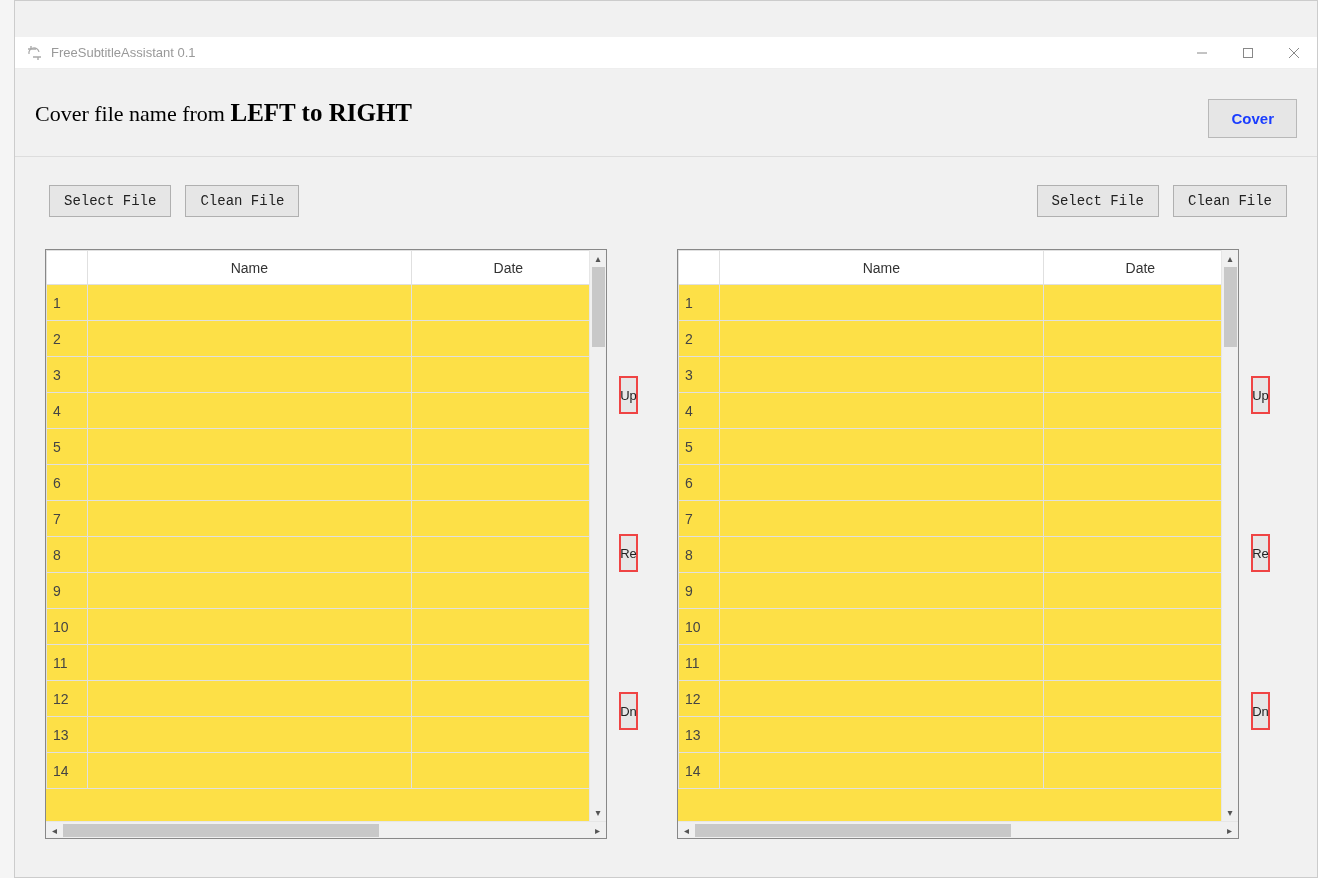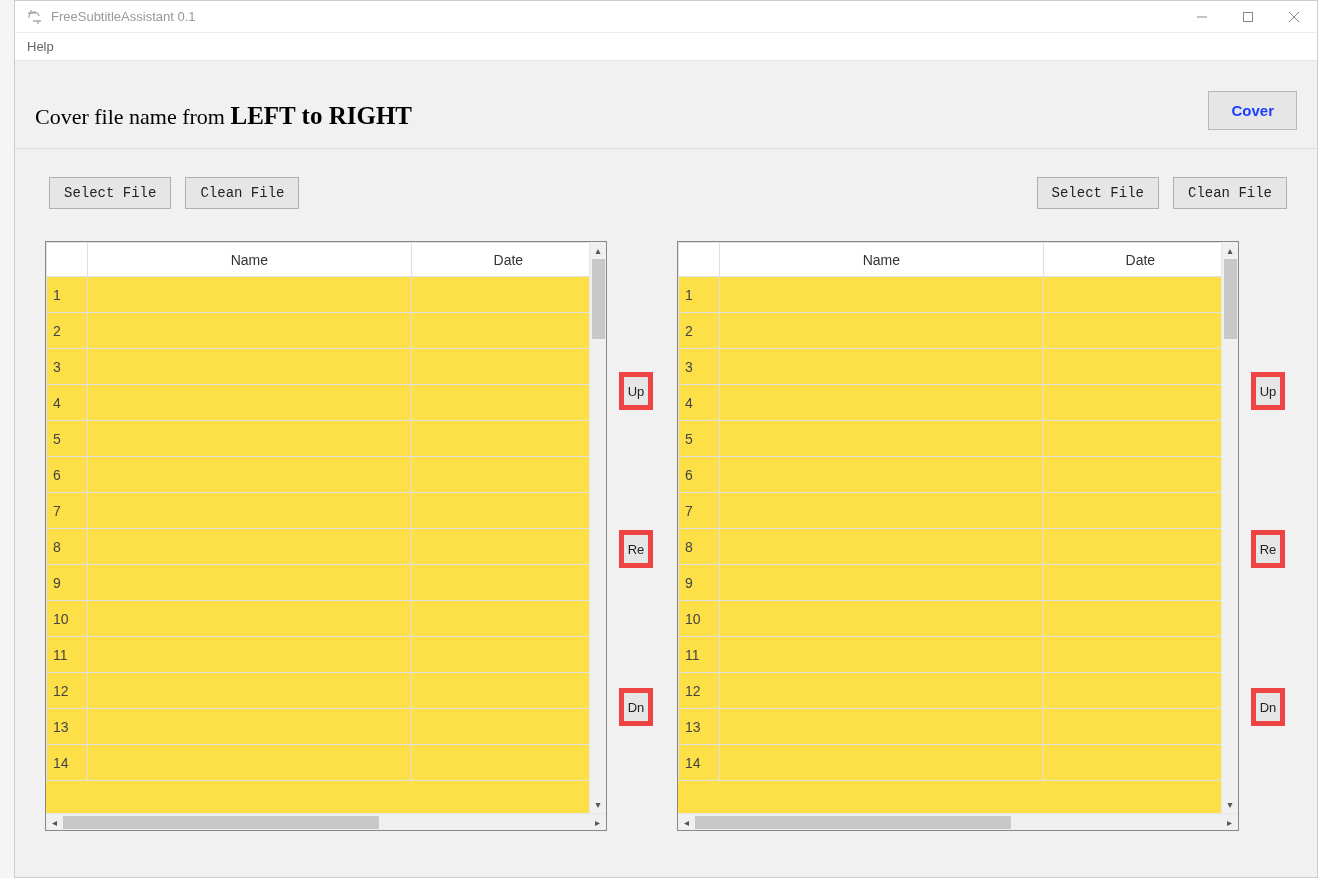--- a/index.html
+++ b/index.html
@@ -36,20 +36,21 @@
       border: 1px solid #ccc;
     }
 
     
     .title-bar {
       height: 32px;
       background: #fff;
       display: flex;
       align-items: center;
       border-bottom: 1px solid #eee;
+      margin-top: 36px;
     }
     .title-bar .app-icon {
       width: 18px;
       height: 18px;
       margin-left: 10px;
       margin-right: 8px;
       display: flex;
       align-items: center;
       justify-content: center;
     }
@@ -94,21 +95,21 @@
       flex: 1;
       background: #f1f1f1;
       display: flex;
       flex-direction: column;
       padding: 0;
     }
 
     
     .header-row {
       display: flex;
-      align-items: flex-end;
+      align-items: flex-start;
       padding: 30px 20px 18px 20px;
       border-bottom: 1px solid #ddd;
     }
     .header-title {
       font-family: Georgia, "Times New Roman", serif;
       font-size: 22px;
       color: #000;
       flex: 1;
     }
     .header-title .emph {
@@ -269,22 +270,22 @@
     .side-btns {
       display: flex;
       flex-direction: column;
       justify-content: center;
       gap: 120px;
       padding-top: 100px;
       padding-bottom: 100px;
     }
     .side-btn {
       background: #e6e6e6;
-      border: 5px solid #ef4444;
-      width: 34px;
+      border: 2px solid #ef4444;
+      width: 19px;
       height: 38px;
       font-size: 13px;
       color: #222;
       cursor: pointer;
       display: flex;
       align-items: center;
       justify-content: center;
     }
   </style>
 </head>
@@ -315,23 +316,20 @@
       </div>
       <div class="win-btn">
         <svg width="10" height="10">
             <line x1="0" y1="0" x2="10" y2="10" stroke="#888" stroke-width="1"></line>
             <line x1="10" y1="0" x2="0" y2="10" stroke="#888" stroke-width="1"></line>
           </svg>
       </div>
     </div>
   </div>
 
-  <div class="menu-bar">
-    <div class="menu-item">Help</div>
-  </div>
 
   <div class="content">
 
     <div class="header-row">
       <div class="header-title">
         <span>Cover file name from </span><span class="emph">LEFT to RIGHT</span>
       </div>
       <button class="rename-btn">Cover</button>
     </div>
 

